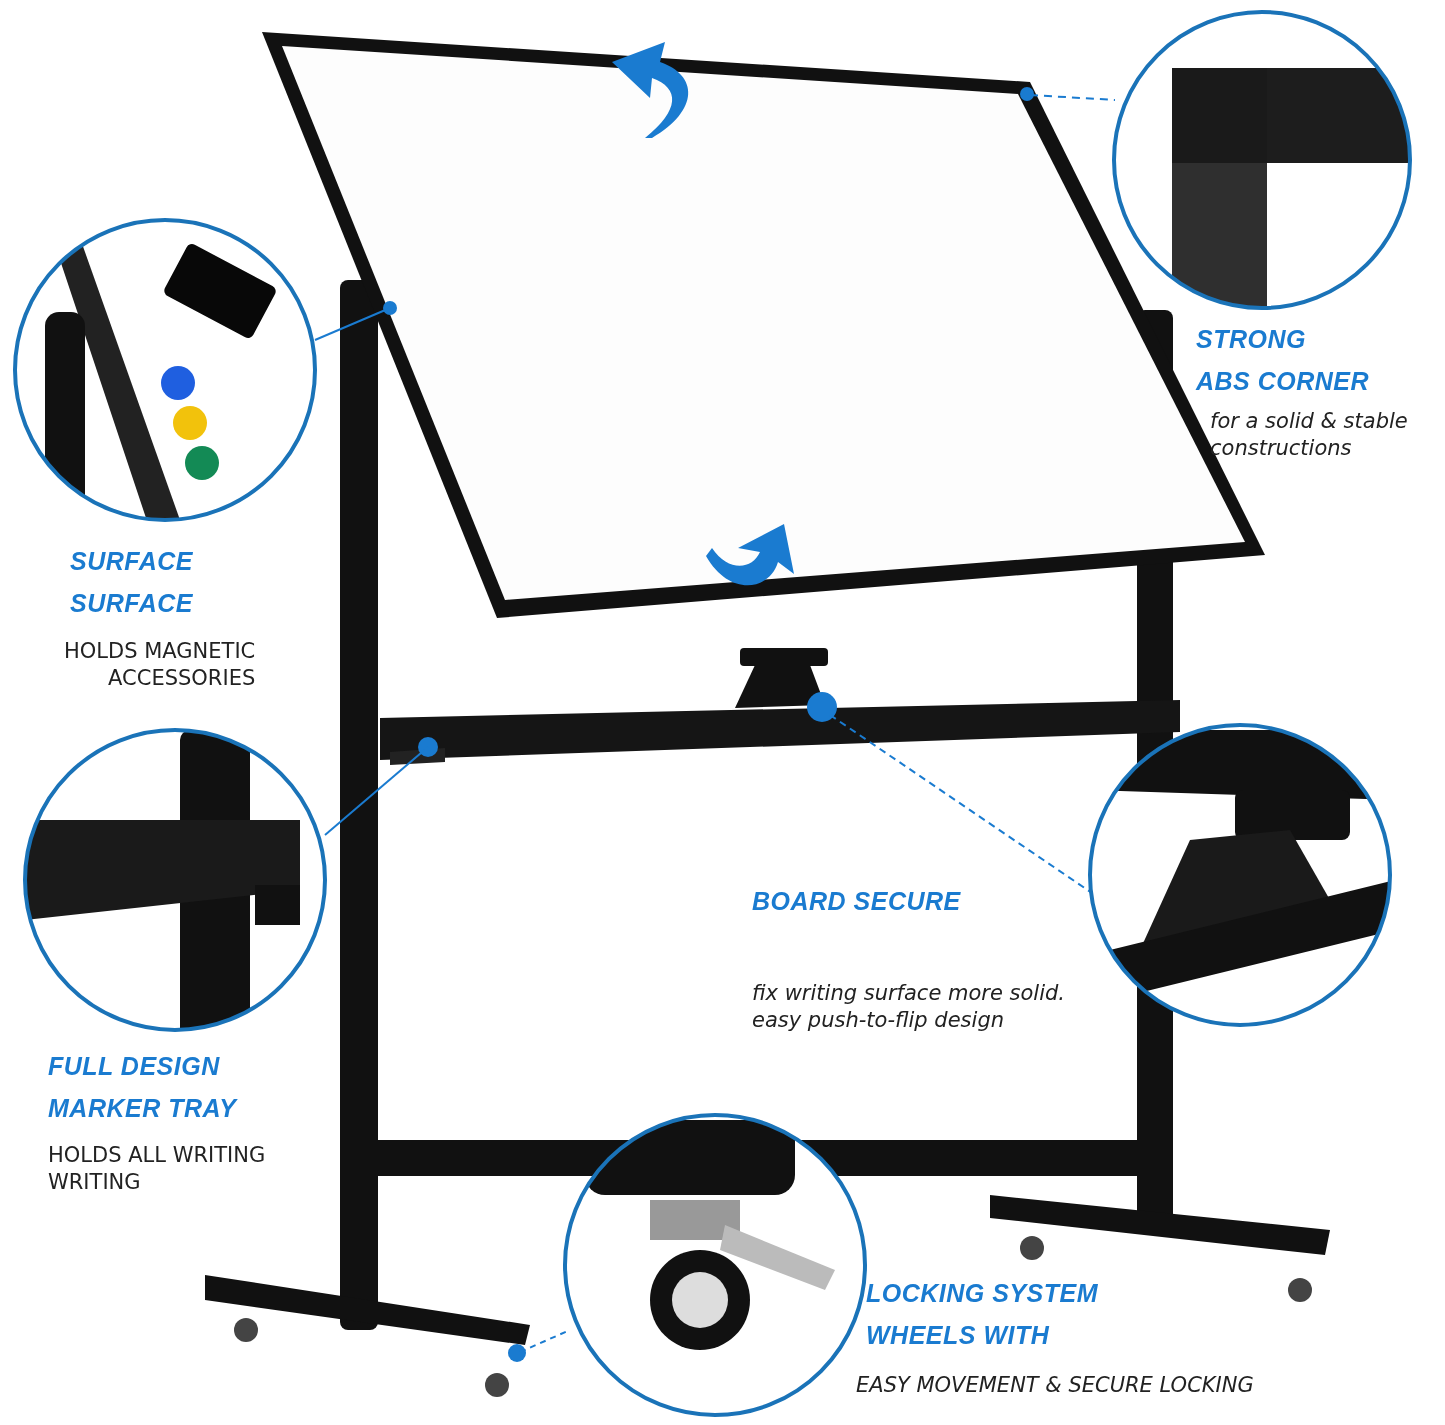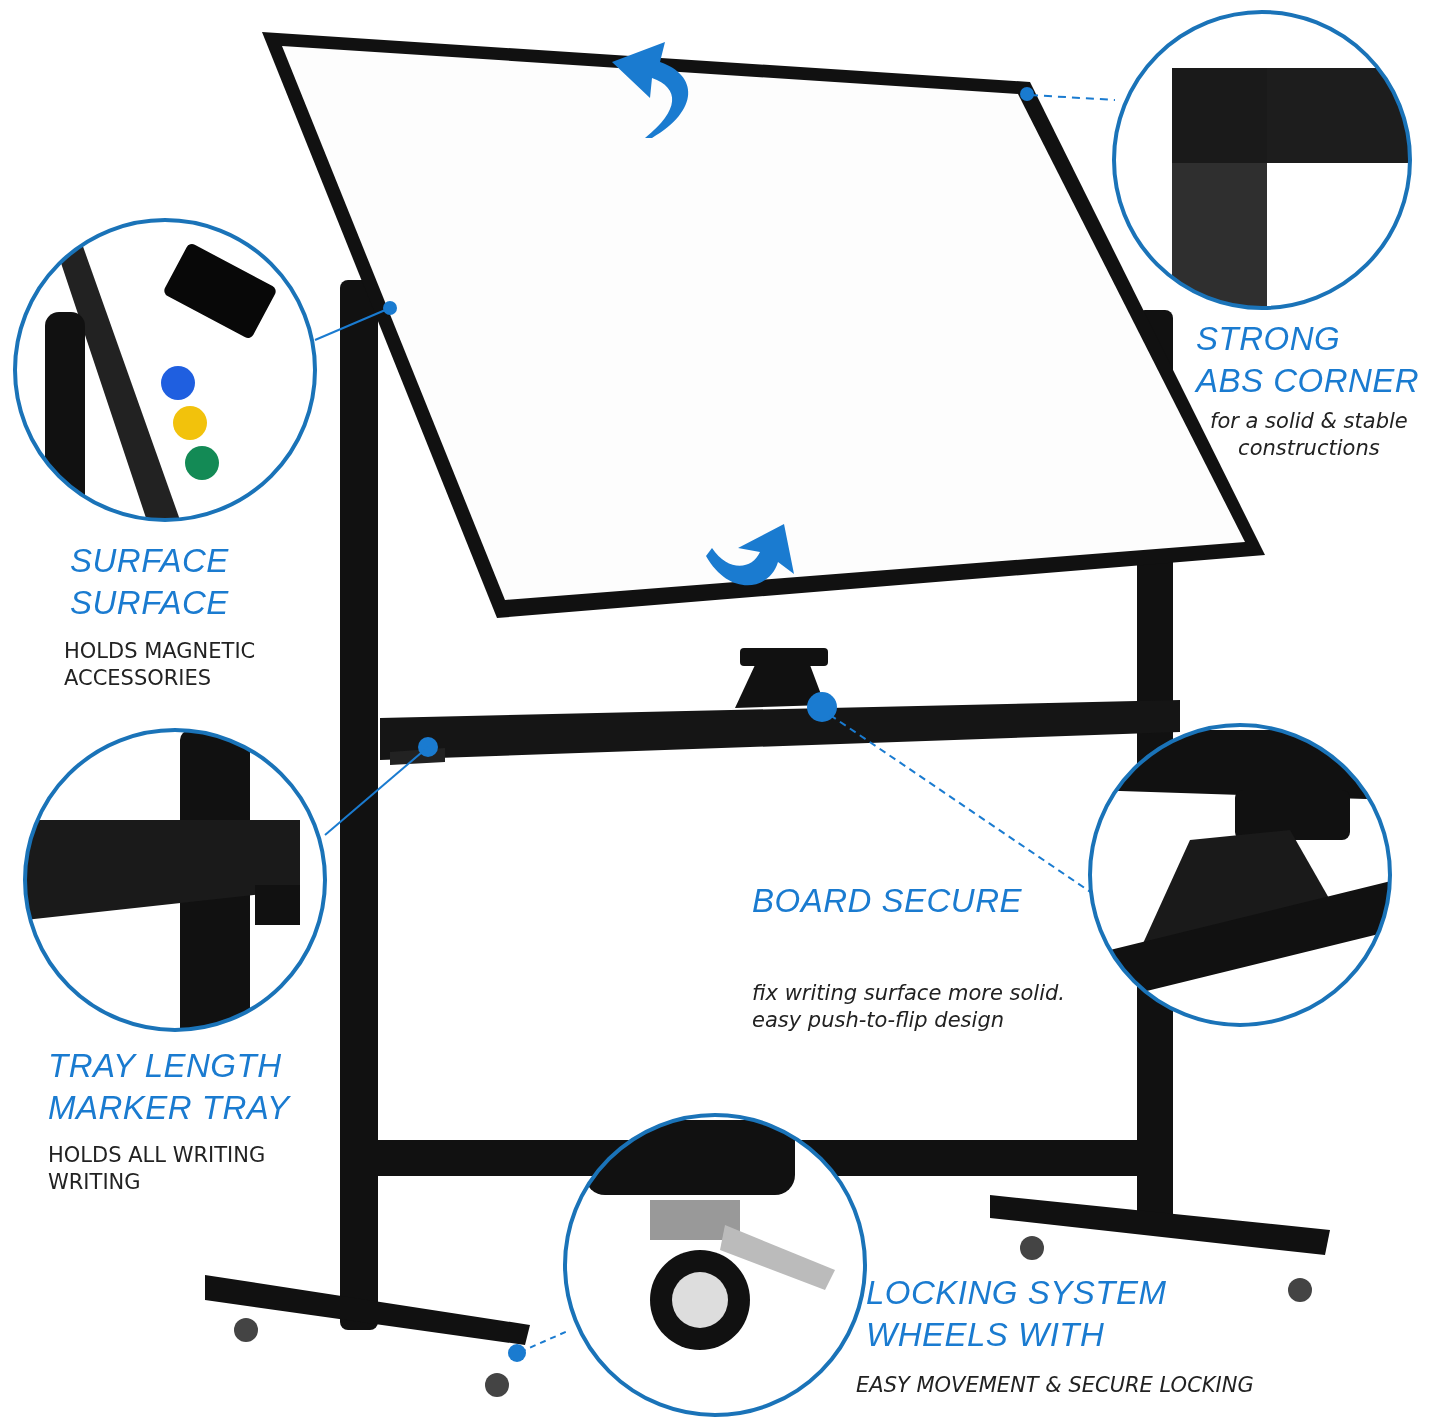--- a/index.html
+++ b/index.html
@@ -1,18 +1,18 @@
 <!DOCTYPE html>
 <html><head>
 <meta charset="utf-8">
 <style>
   html,body{margin:0;padding:0;background:#fff;}
   body{width:1445px;height:1425px;position:relative;overflow:hidden;font-family:"Liberation Sans",sans-serif;}
   svg.scene{position:absolute;left:0;top:0;}
-  .title{position:absolute;color:#1a7bd0;font-weight:normal;font-style:italic;font-size:33px;line-height:42px;letter-spacing:0.5px;font-family:"Liberation Sans",sans-serif;}
+  .title{position:absolute;color:#1a7bd0;font-weight:bold;font-style:italic;font-size:25px;line-height:42px;letter-spacing:0.5px;font-family:"Liberation Sans",sans-serif;}
   .sub{position:absolute;color:#222;font-size:21px;line-height:27px;font-family:"DejaVu Sans",sans-serif;font-weight:normal;}
   .sub.it{font-style:italic;}
   .line{display:block;white-space:nowrap;}
 </style>
 </head>
 <body>
 
 <svg class="scene" width="1445" height="1425" viewBox="0 0 1445 1425">
   <defs>
     <clipPath id="c1">
@@ -128,44 +128,44 @@
       <circle cx="700" cy="1300" r="28" fill="#ddd"></circle>
     </g>
     <circle cx="715" cy="1265" r="150" fill="none" stroke="#1a73b8" stroke-width="4"></circle>
   </g>
 </svg>
 
 <div class="title" style="left:1196px;top:318px;">
   <span class="line">STRONG</span>
   <span class="line">ABS CORNER</span>
 </div>
-<div class="sub it" style="left:1210px;top:408px;text-align:center;">
+<div class="sub it" style="left:1210px;top:408px;">
   <span class="line">for a solid &amp; stable</span>
   <span class="line">constructions</span>
 </div>
 
 <div class="title" style="left:70px;top:540px;">
   <span class="line">SURFACE</span>
   <span class="line">SURFACE</span>
 </div>
-<div class="sub" style="left:64px;top:638px;">
+<div class="sub" style="left:64px;top:638px;text-align:right;">
   <span class="line">HOLDS MAGNETIC</span>
   <span class="line">ACCESSORIES</span>
 </div>
 
 <div class="title" style="left:752px;top:880px;">
   <span class="line">BOARD SECURE</span>
 </div>
 <div class="sub it" style="left:752px;top:980px;">
   <span class="line">fix writing surface more solid.</span>
   <span class="line">easy push-to-flip design</span>
 </div>
 
 <div class="title" style="left:48px;top:1045px;">
-  <span class="line">TRAY LENGTH</span>
+  <span class="line">FULL DESIGN</span>
   <span class="line">MARKER TRAY</span>
 </div>
 <div class="sub" style="left:48px;top:1142px;">
   <span class="line">HOLDS ALL WRITING</span>
   <span class="line">WRITING</span>
 </div>
 
 <div class="title" style="left:866px;top:1272px;">
   <span class="line">LOCKING SYSTEM</span>
   <span class="line">WHEELS WITH</span>

